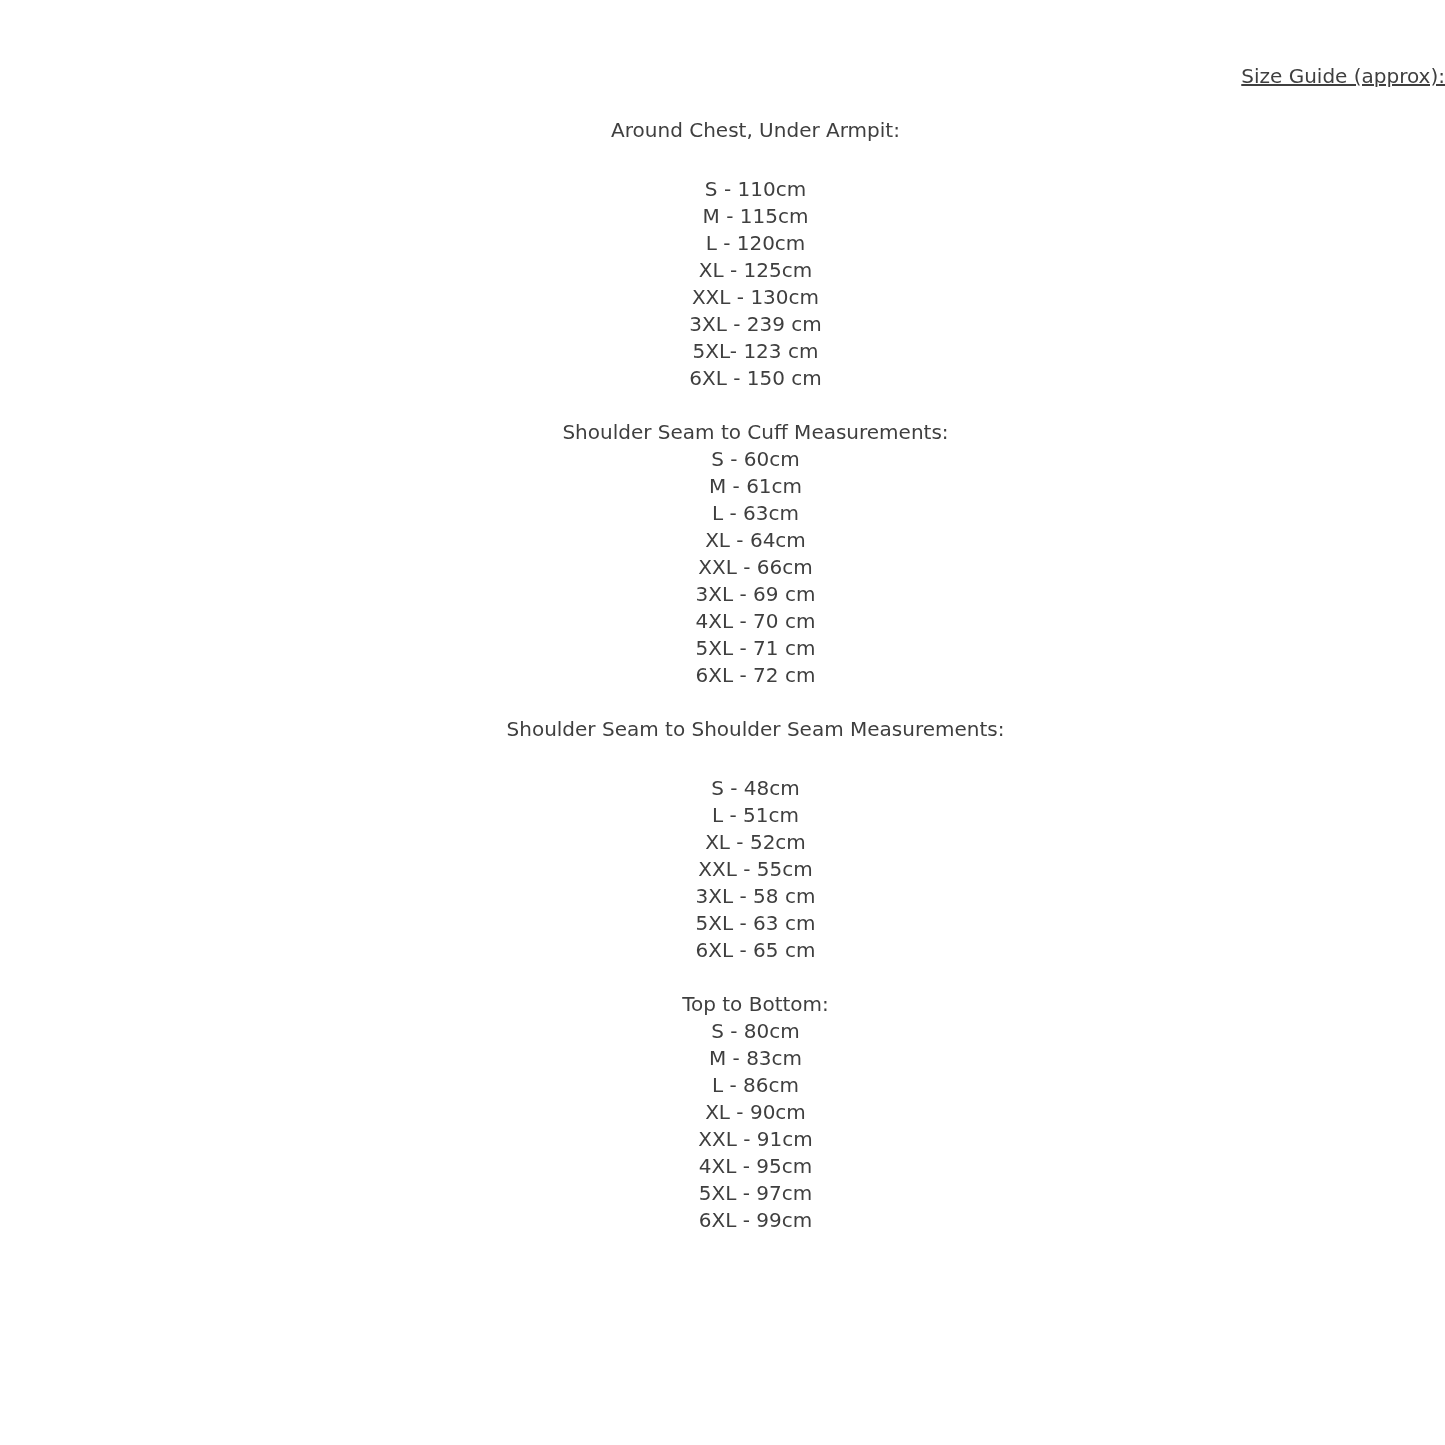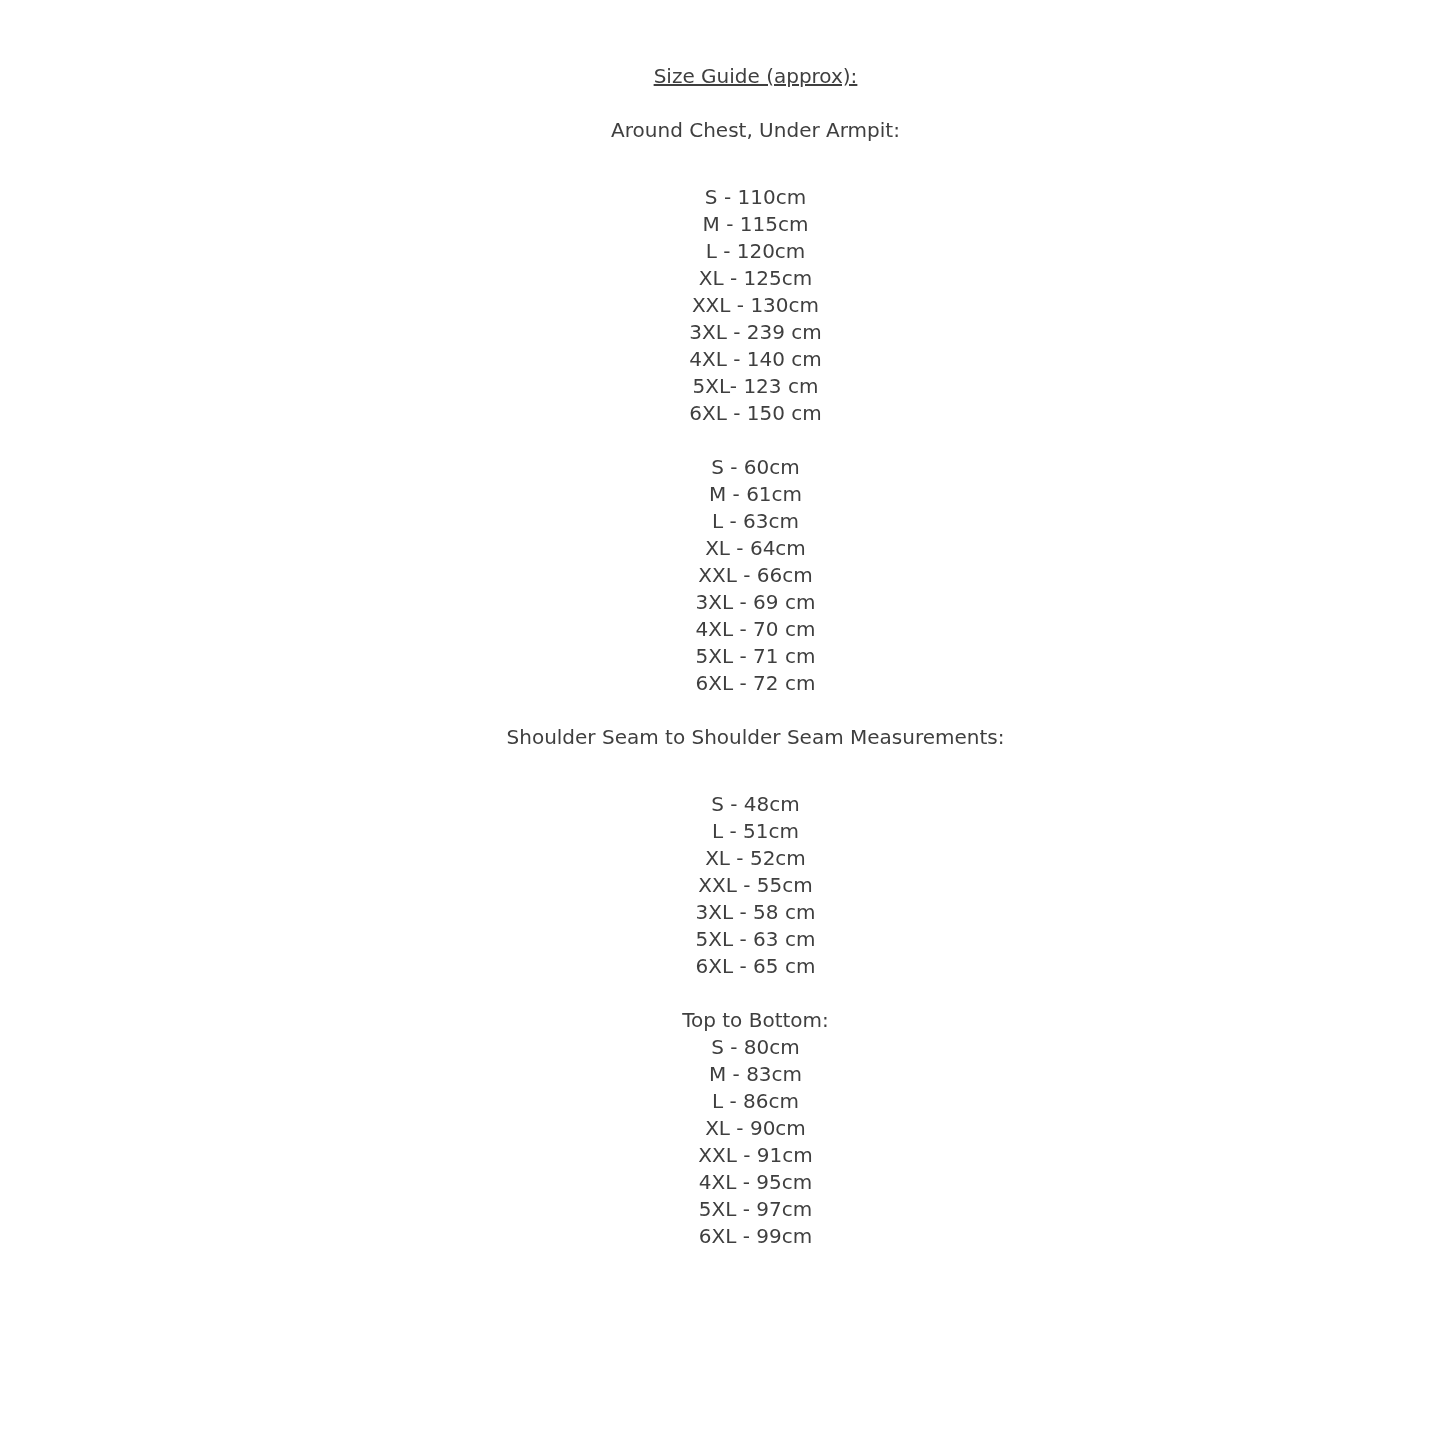--- a/index.html
+++ b/index.html
@@ -17,49 +17,50 @@
       overflow: hidden;
     }
     
     .content {
       padding-top: 63px;
       padding-left: 66px;
       text-align: center;
     }
     .title {
       text-decoration: underline;
+      text-align: right;
     }
     .section {
       margin-top: 27px; 
     }
     .items.gap {
-      margin-top: 40px; 
+      margin-top: 32px; 
     }
   </style>
 </head>
 <body>
 
 <div class="content">
   <div class="title">Size Guide (approx):</div>
   <div id="sections">
       <div class="section">
         <div class="heading">Around Chest, Under Armpit:</div>
         <div class="items gap">
           <div class="item">S - 110cm</div>
           <div class="item">M - 115cm</div>
           <div class="item">L - 120cm</div>
           <div class="item">XL - 125cm</div>
           <div class="item">XXL - 130cm</div>
           <div class="item">3XL - 239 cm</div>
-          <div class="item">4XL - 140 cm</div>
           <div class="item">5XL- 123 cm</div>
           <div class="item">6XL - 150 cm</div>
         </div>
       </div>
       <div class="section">
+        <div class="heading">Shoulder Seam to Cuff Measurements:</div>
         <div class="items">
           <div class="item">S - 60cm</div>
           <div class="item">M - 61cm</div>
           <div class="item">L - 63cm</div>
           <div class="item">XL - 64cm</div>
           <div class="item">XXL - 66cm</div>
           <div class="item">3XL - 69 cm</div>
           <div class="item">4XL - 70 cm</div>
           <div class="item">5XL - 71 cm</div>
           <div class="item">6XL - 72 cm</div>

